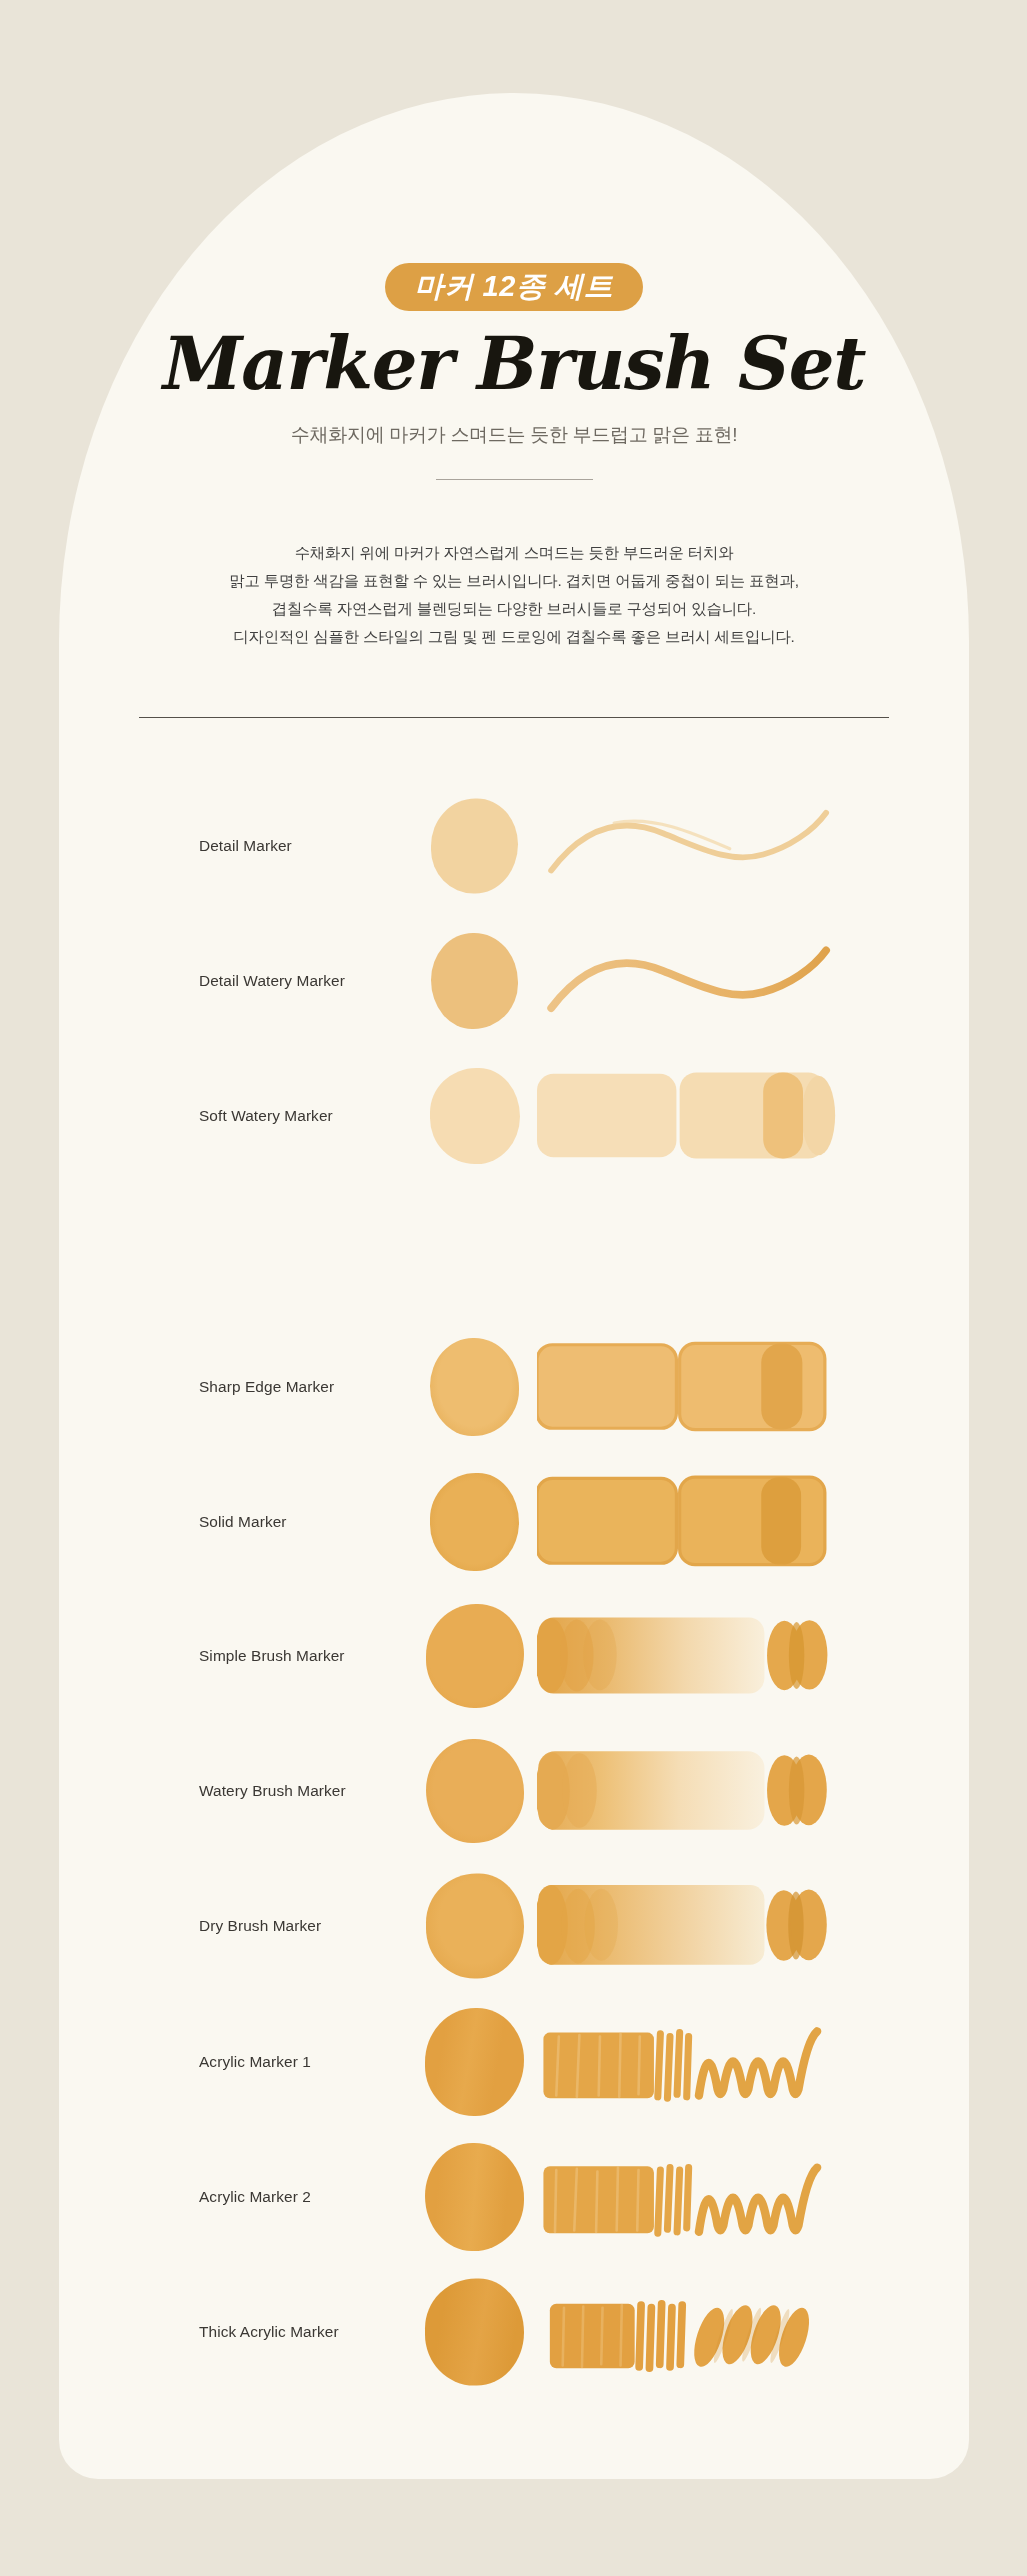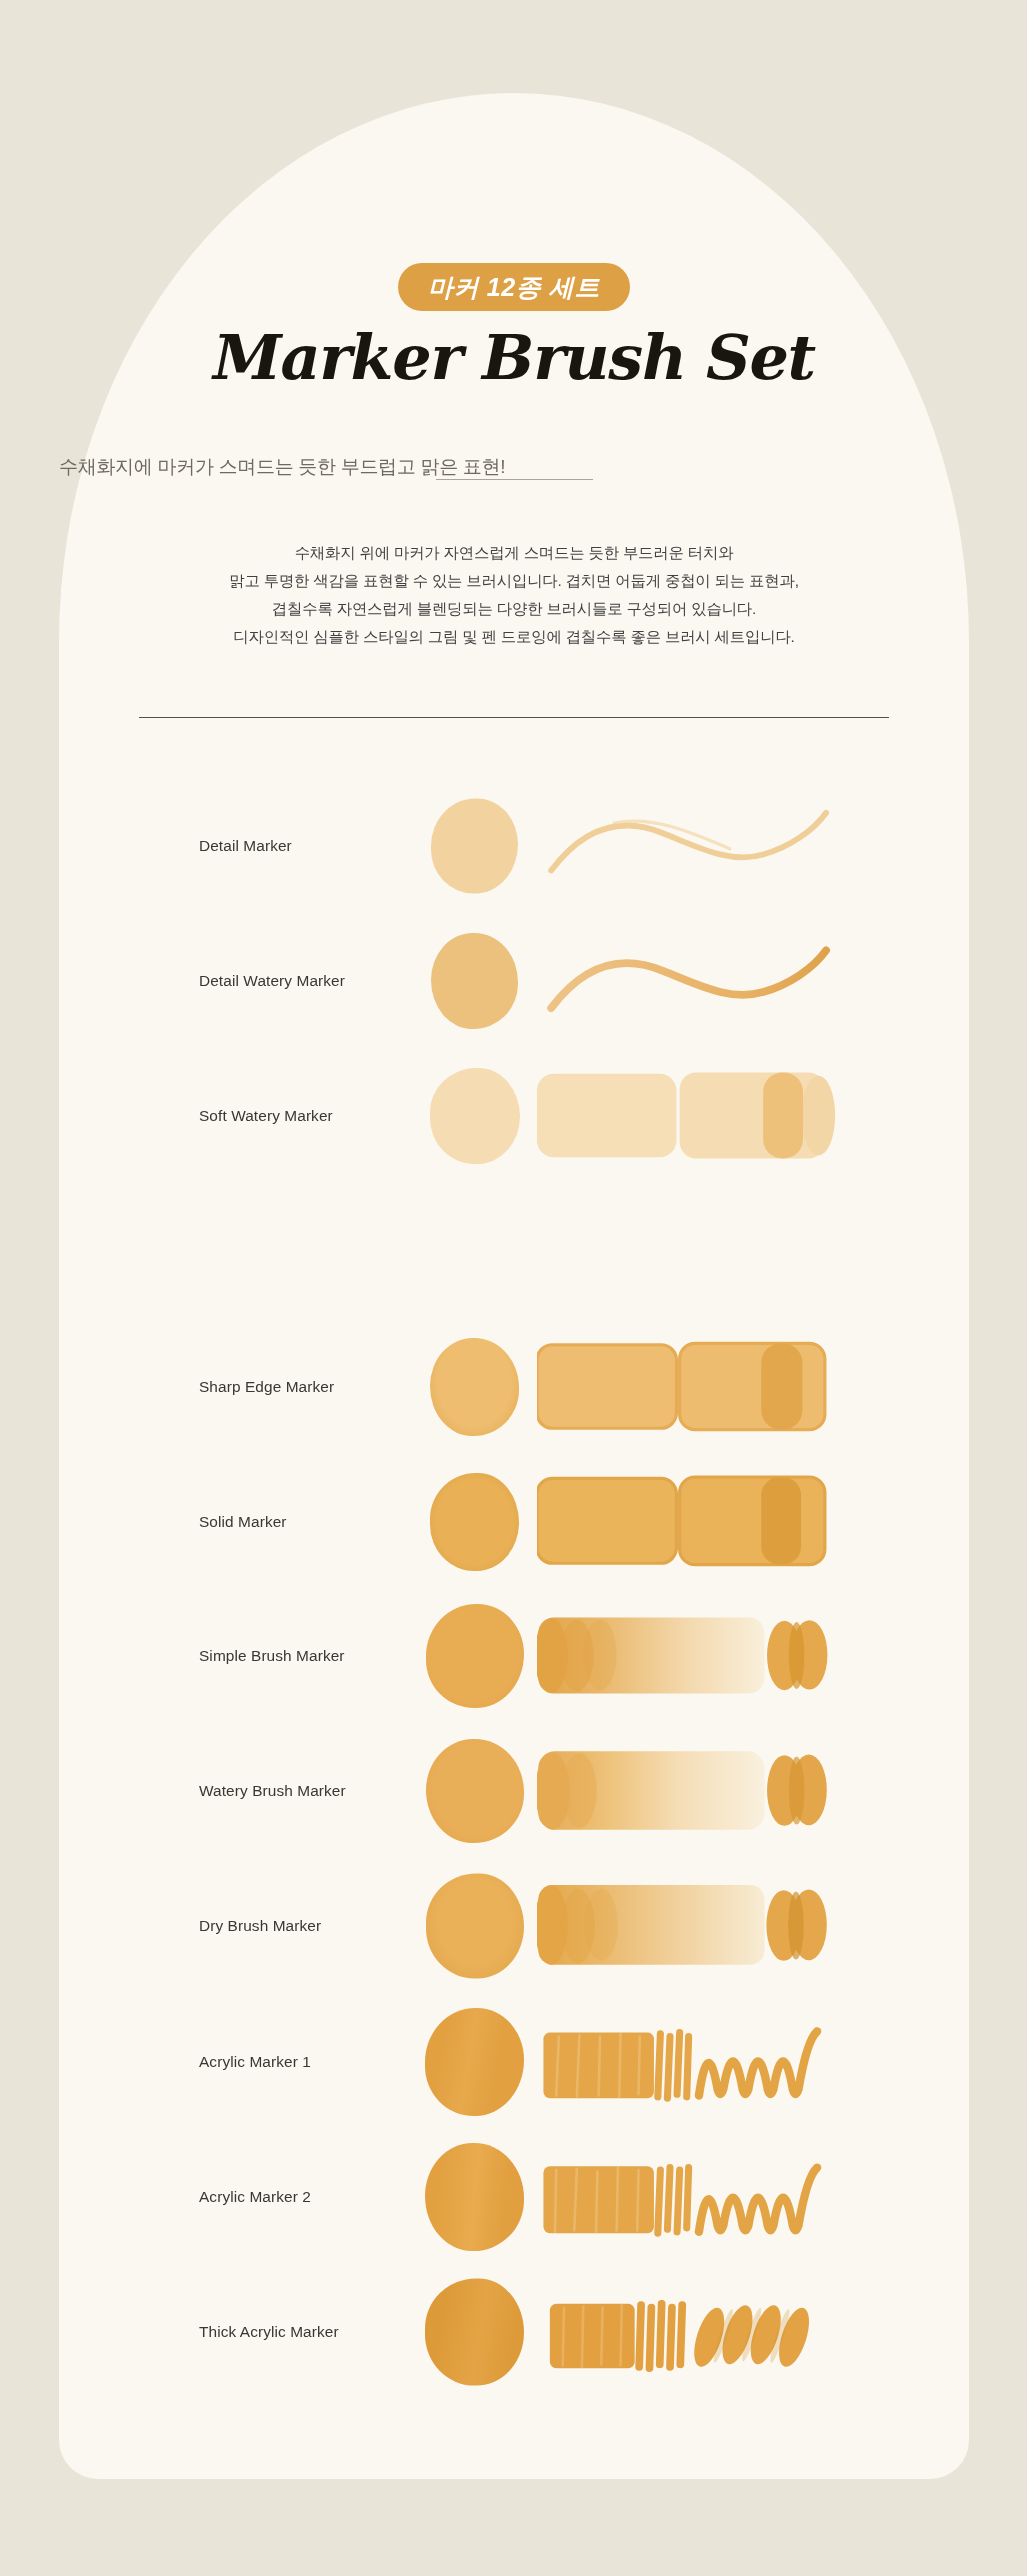--- a/index.html
+++ b/index.html
@@ -2,27 +2,27 @@
 <html style="font-size:10.3px"><head>
 <meta charset="utf-8">
 <style>
   html,body{margin:0;padding:0;}
   body{background:#e9e4d8;font-family:"Liberation Sans",sans-serif;}
   .stage{position:relative;width:1028px;height:2576px;margin:0 auto;background:#e9e4d8;overflow:hidden;}
   .card{position:absolute;left:59px;top:93px;width:910px;height:2386px;background:#faf8f1;
         border-radius:455px 455px 39px 39px / 549px 549px 39px 39px;}
   .badge-wrap{position:absolute;top:170px;left:0;width:100%;text-align:center;}
   .badge{display:inline-flex;align-items:center;justify-content:center;height:48px;padding:0 29.6px;
-         background:#dda045;border-radius:24.4px;color:#fff;font-size:25px;font-weight:bold;
+         background:#dda045;border-radius:24.4px;color:#fff;font-size:29px;font-weight:bold;
          font-style:italic;letter-spacing:0.6px;}
   .title{position:absolute;top:226px;left:0;width:100%;text-align:center;
          font-family:"DejaVu Serif",serif;font-style:italic;font-weight:600;
-         font-size:62px;letter-spacing:-1.3px;color:#18160f;line-height:1.25;}
-  .subtitle{position:absolute;top:329px;left:0;width:100%;
-            font-size:19px;color:#6e6961;letter-spacing:-0.3px;margin-top:32px;}
+         font-size:72px;letter-spacing:-1.3px;color:#18160f;line-height:1.25;}
+  .subtitle{position:absolute;top:329px;left:0;width:100%;text-align:center;
+            font-size:19px;color:#6e6961;letter-spacing:-0.3px;}
   .divider-small{position:absolute;top:386px;left:calc(50% - 78px);width:157px;height:1.3px;
                  background:#a9a49c;}
   .intro{position:absolute;top:446px;left:0;width:100%;text-align:center;
          font-size:15.4px;line-height:28px;color:#404040;letter-spacing:-0.2px;}
   .divider-large{position:absolute;top:624px;left:calc(50% - 375px);width:750px;height:1.3px;
                  background:#54504a;}
   .row{position:absolute;left:0;width:100%;height:135px;padding-left:20px;}
   .row-label{position:absolute;left:140px;top:50%;transform:translateY(-50%);
              font-size:15.4px;color:#3a3733;letter-spacing:0.1px;white-space:nowrap;}
   .blob{position:absolute;top:50%;transform:translateY(-50%);}

